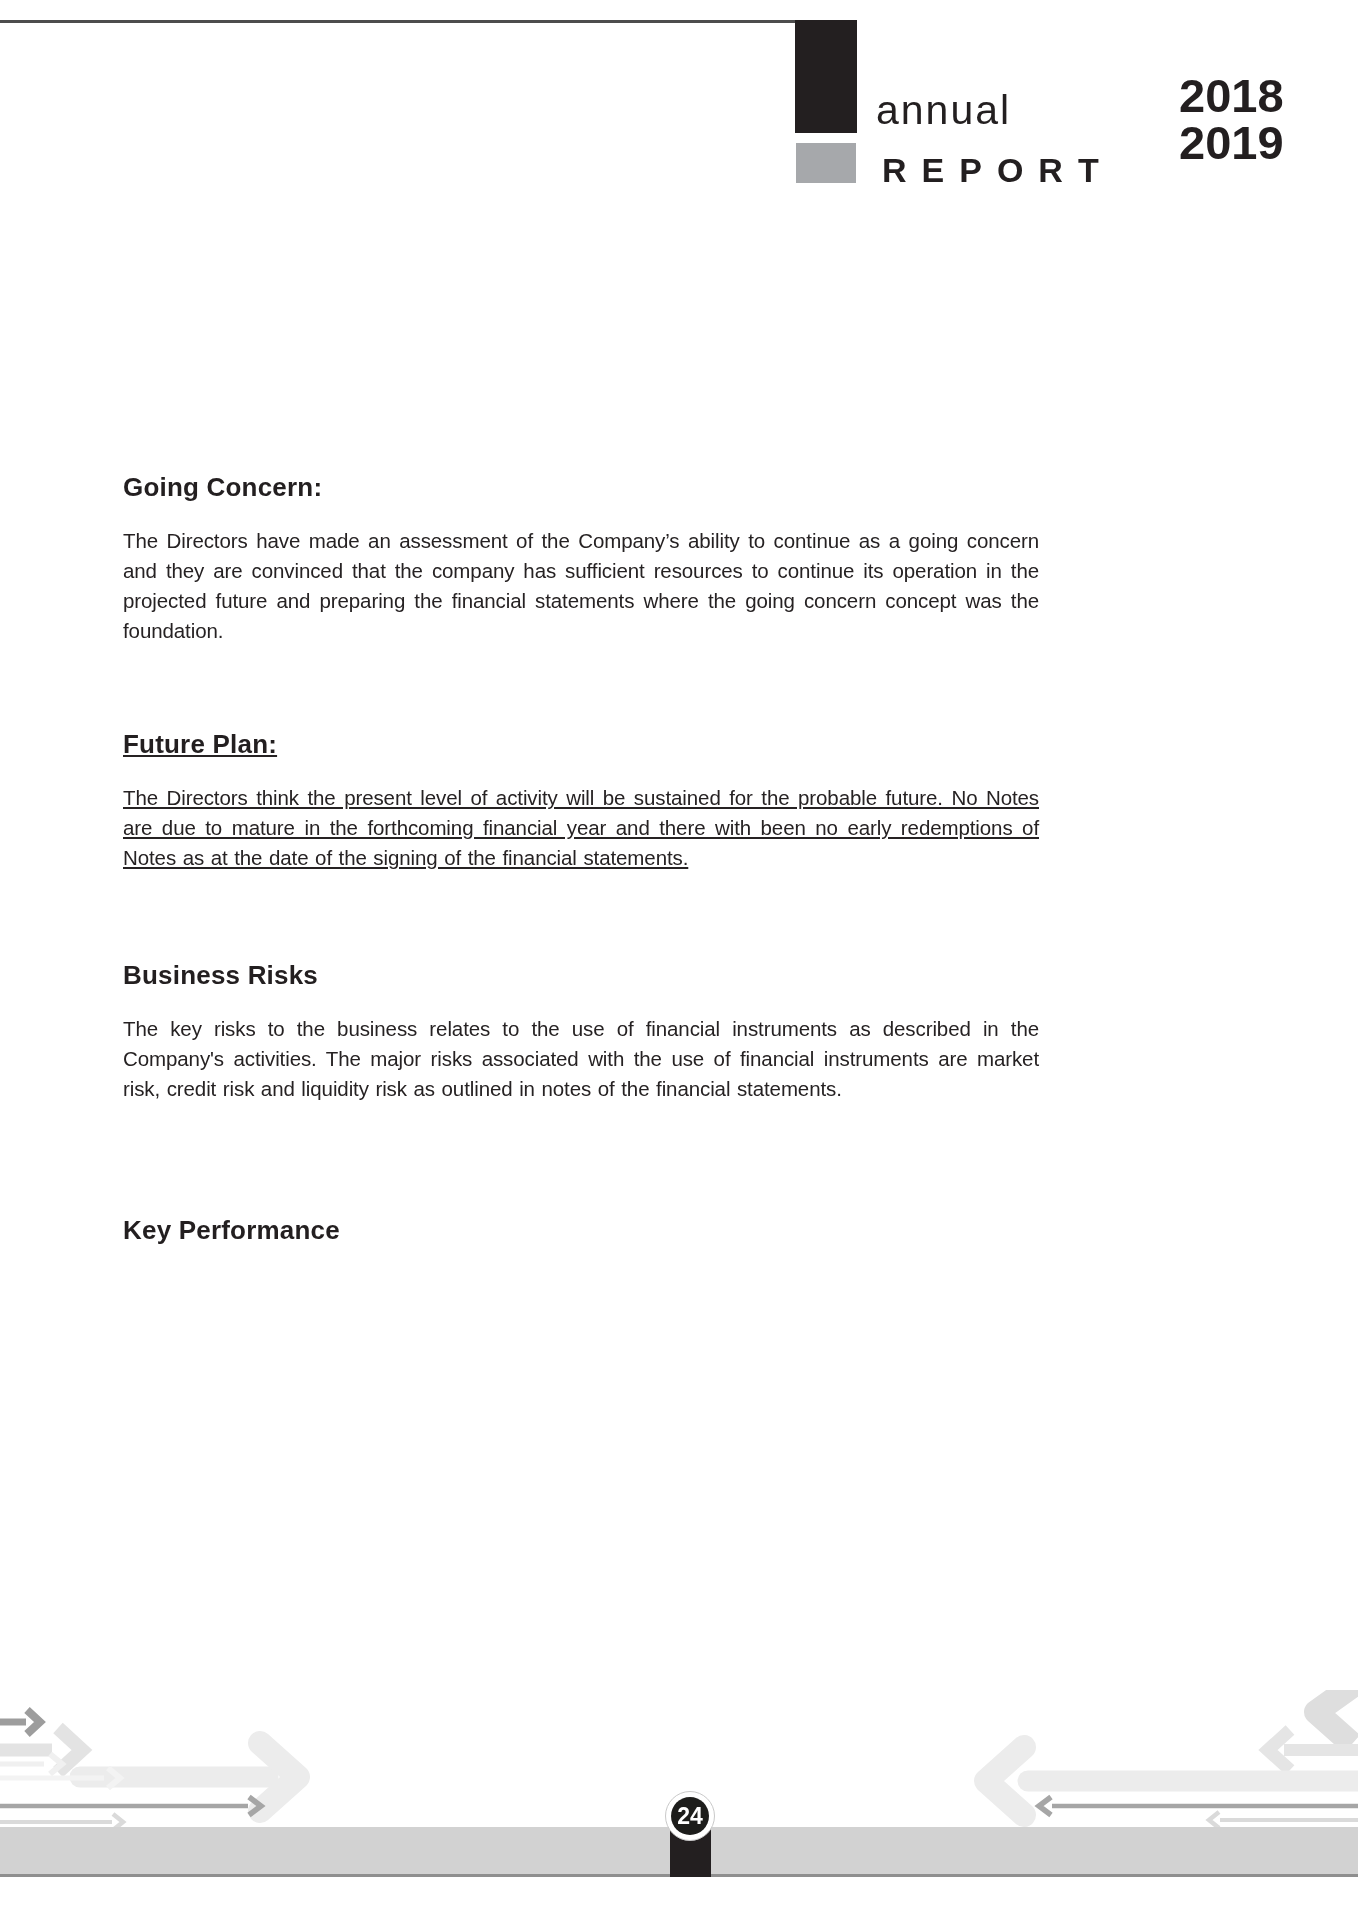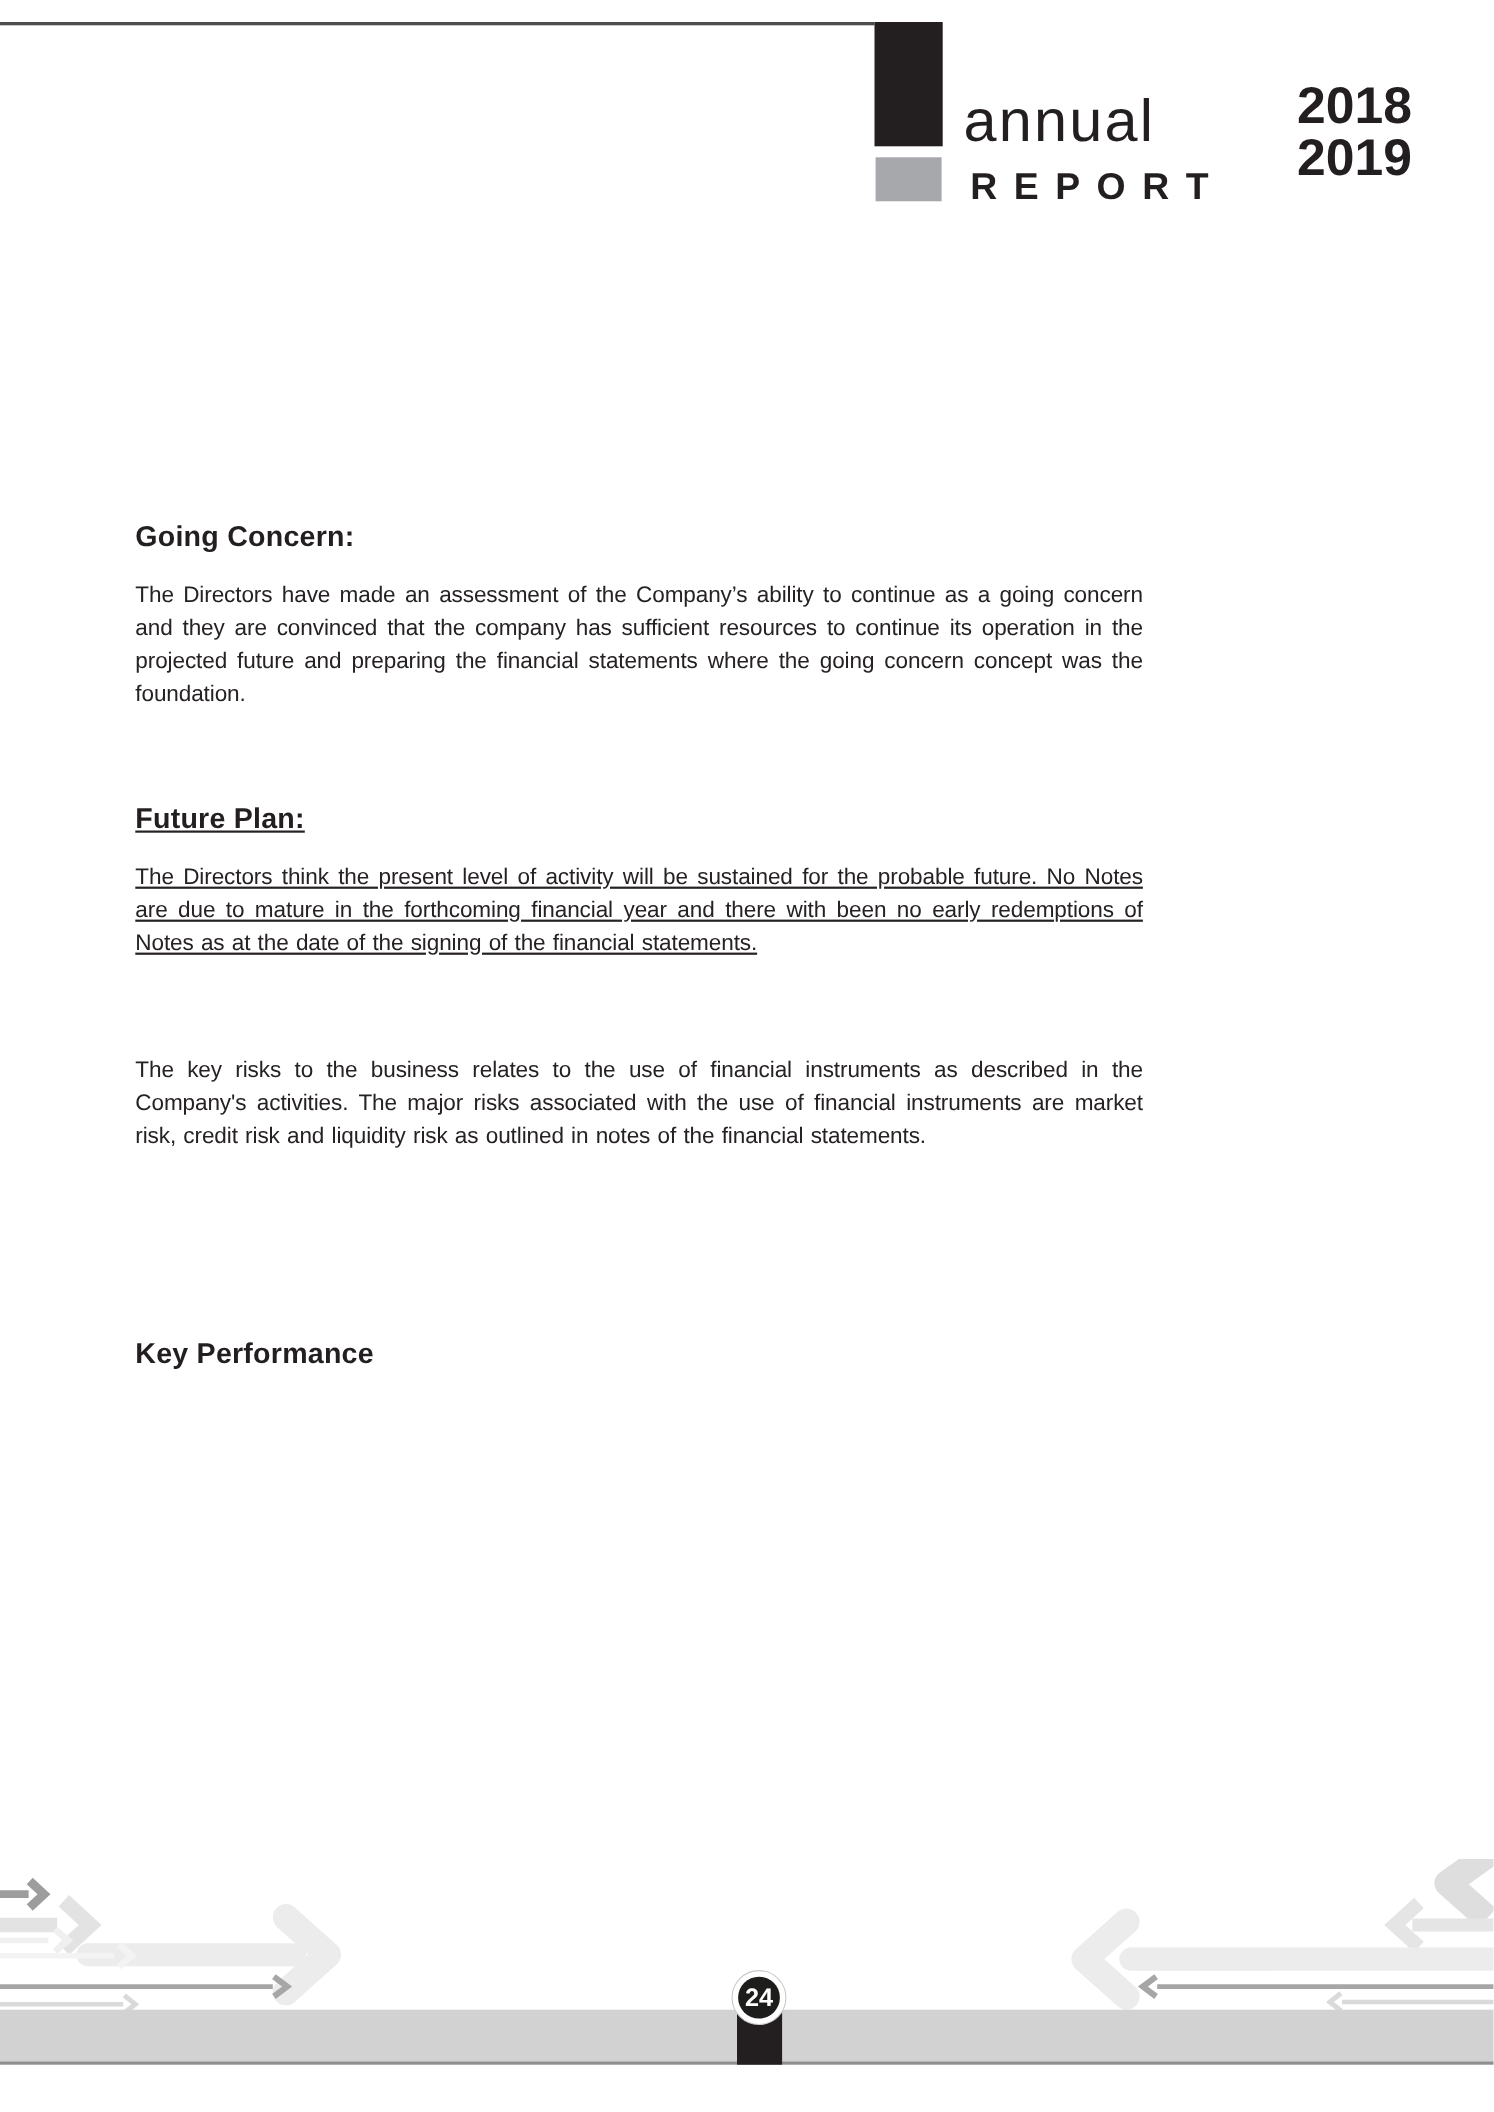--- a/index.html
+++ b/index.html
@@ -29,21 +29,21 @@
   }
   .brand-gray-box {
     position: absolute;
     left: 796px; top: 143px;
     width: 60px; height: 40px;
     background: #a6a8ab;
   }
   .brand-word {
     position: absolute;
     left: 876px; top: 78px;
-    font-size: 54px;
+    font-size: 41px;
     font-weight: 100;
     letter-spacing: 2px;
     color: #231f20;
     line-height: 64px;
   }
   .brand-report {
     position: absolute;
     left: 882px; top: 151px;
     font-size: 34px;
     font-weight: 700;
@@ -157,20 +157,21 @@
 
   <div class="section s1">
     <h2>Going Concern:</h2>
     <p>The Directors have made an assessment of the Company’s ability to continue as a going concern and they are convinced that the company has sufficient resources to continue its operation in the projected future and preparing the financial statements where the going concern concept was the foundation.</p>
   </div>
   <div class="section s2">
     <h2>Future Plan:</h2>
     <p>The Directors think the present level of activity will be sustained for the probable future. No Notes are due to mature in the forthcoming financial year and there with been no early redemptions of Notes as at the date of the signing of the financial statements.</p>
   </div>
   <div class="section s3">
+    <h2>Business Risks</h2>
     <p>The key risks to the business relates to the use of financial instruments as described in the Company's activities. The major risks associated with the use of financial instruments are market risk, credit risk and liquidity risk as outlined in notes of  the financial statements.</p>
   </div>
   <div class="section s4">
     <h2>Key Performance</h2>
   </div>
 
   <svg class="footer-art" viewBox="0 0 1358 190" aria-hidden="true">
 
     <g stroke="#9d9d9d" fill="none">
       <line x1="0" y1="32" x2="26" y2="32" stroke-width="7"></line>

